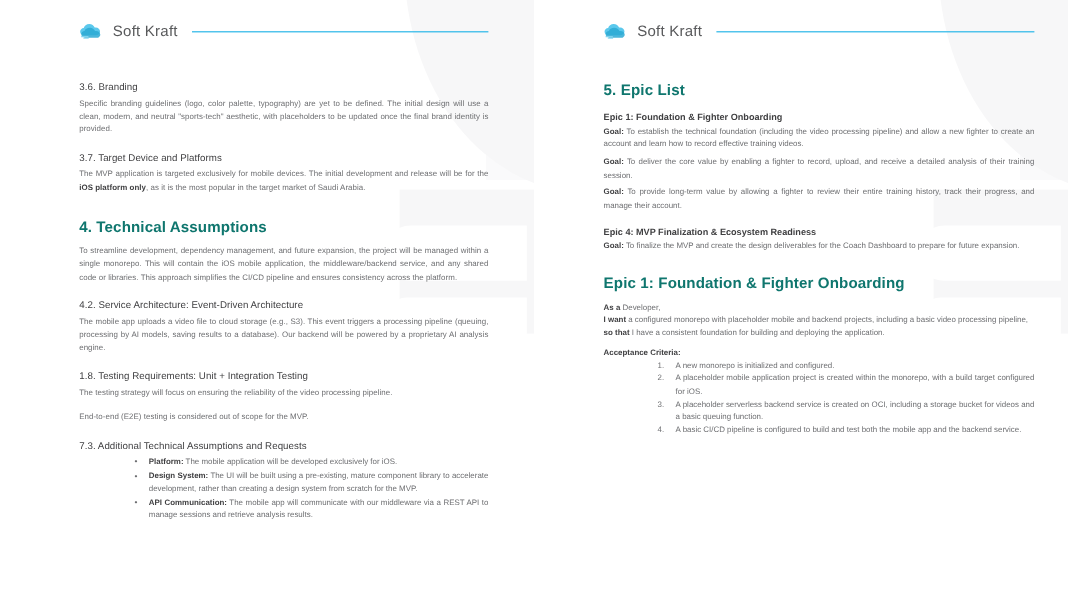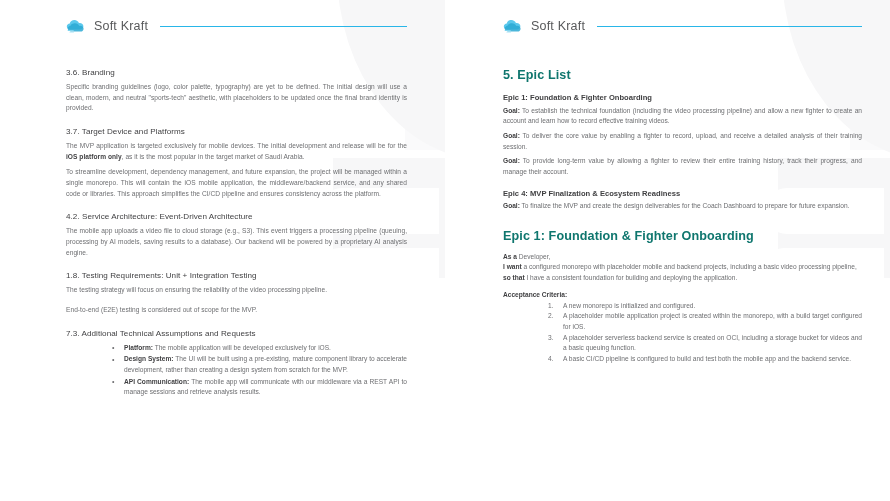--- a/index.html
+++ b/index.html
@@ -228,20 +228,21 @@
         <span class="logo-text">Soft Kraft</span>
         <span class="header-rule"></span>
       </div>
 
       <div class="h2 first">3.6. Branding</div>
       <p class="body">Specific branding guidelines (logo, color palette, typography) are yet to be defined. The initial design will use a clean, modern, and neutral "sports-tech" aesthetic, with placeholders to be updated once the final brand identity is provided.</p>
 
       <div class="h2">3.7. Target Device and Platforms</div>
       <p class="body"><span>The MVP application is targeted exclusively for mobile devices. The initial development and release will be for the </span><b>iOS platform only</b><span>, as it is the most popular in the target market of Saudi Arabia.</span></p>
 
+      <div class="h1">4. Technical Assumptions</div>
 
       <p class="body">To streamline development, dependency management, and future expansion, the project will be managed within a single monorepo. This will contain the iOS mobile application, the middleware/backend service, and any shared code or libraries. This approach simplifies the CI/CD pipeline and ensures consistency across the platform.</p>
 
       <div class="h2">4.2. Service Architecture: Event-Driven Architecture</div>
       <p class="body">The mobile app uploads a video file to cloud storage (e.g., S3). This event triggers a processing pipeline (queuing, processing by AI models, saving results to a database). Our backend will be powered by a proprietary AI analysis engine.</p>
 
       <div class="h2">1.8. Testing Requirements: Unit + Integration Testing</div>
       <p class="body nj">The testing strategy will focus on ensuring the reliability of the video processing pipeline.</p>
       <div class="spacer-sm"></div>
       <p class="body nj">End-to-end (E2E) testing is considered out of scope for the MVP.</p>

